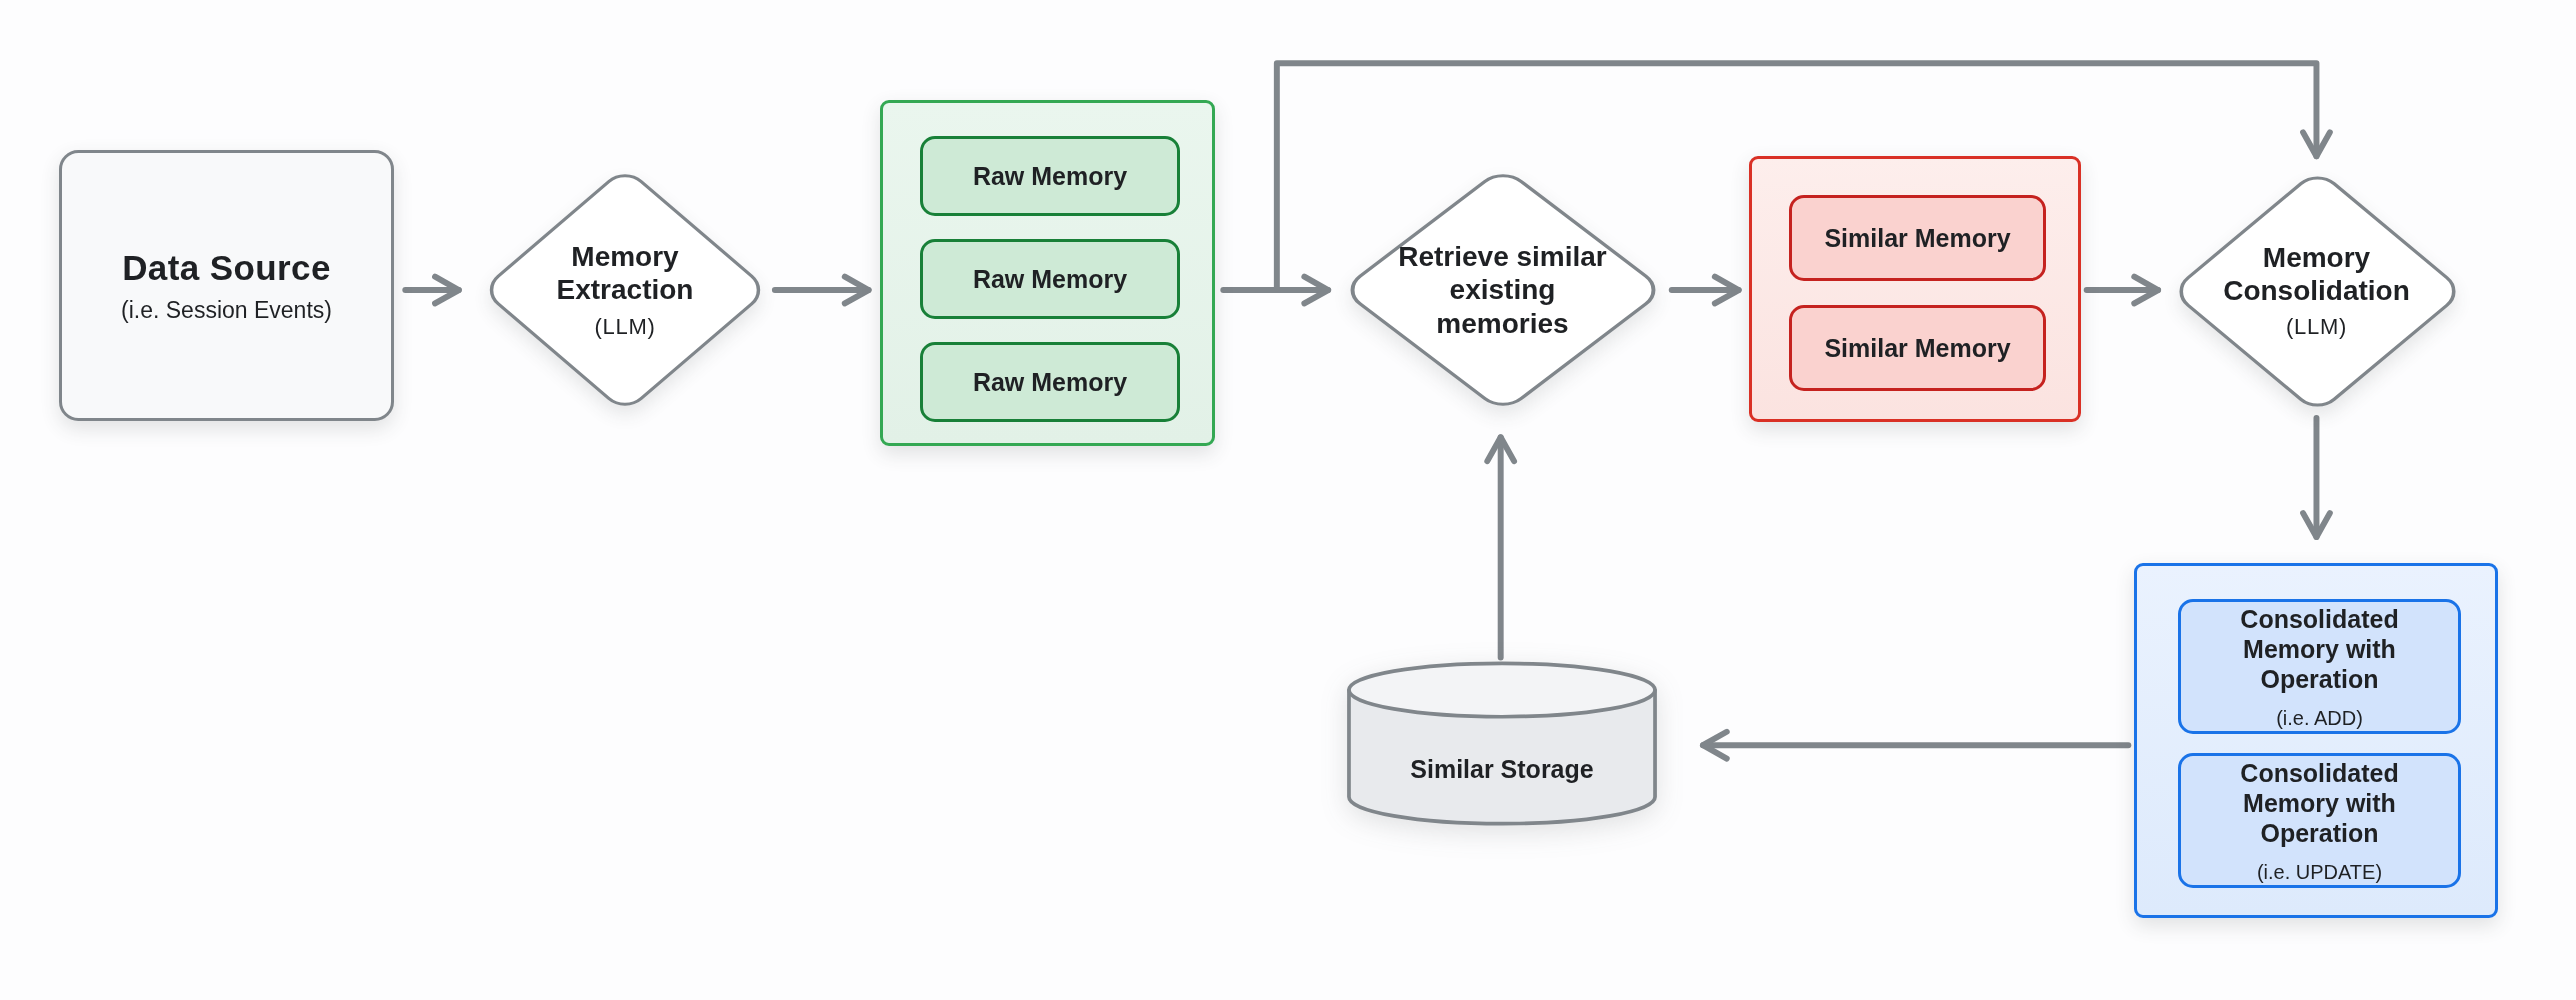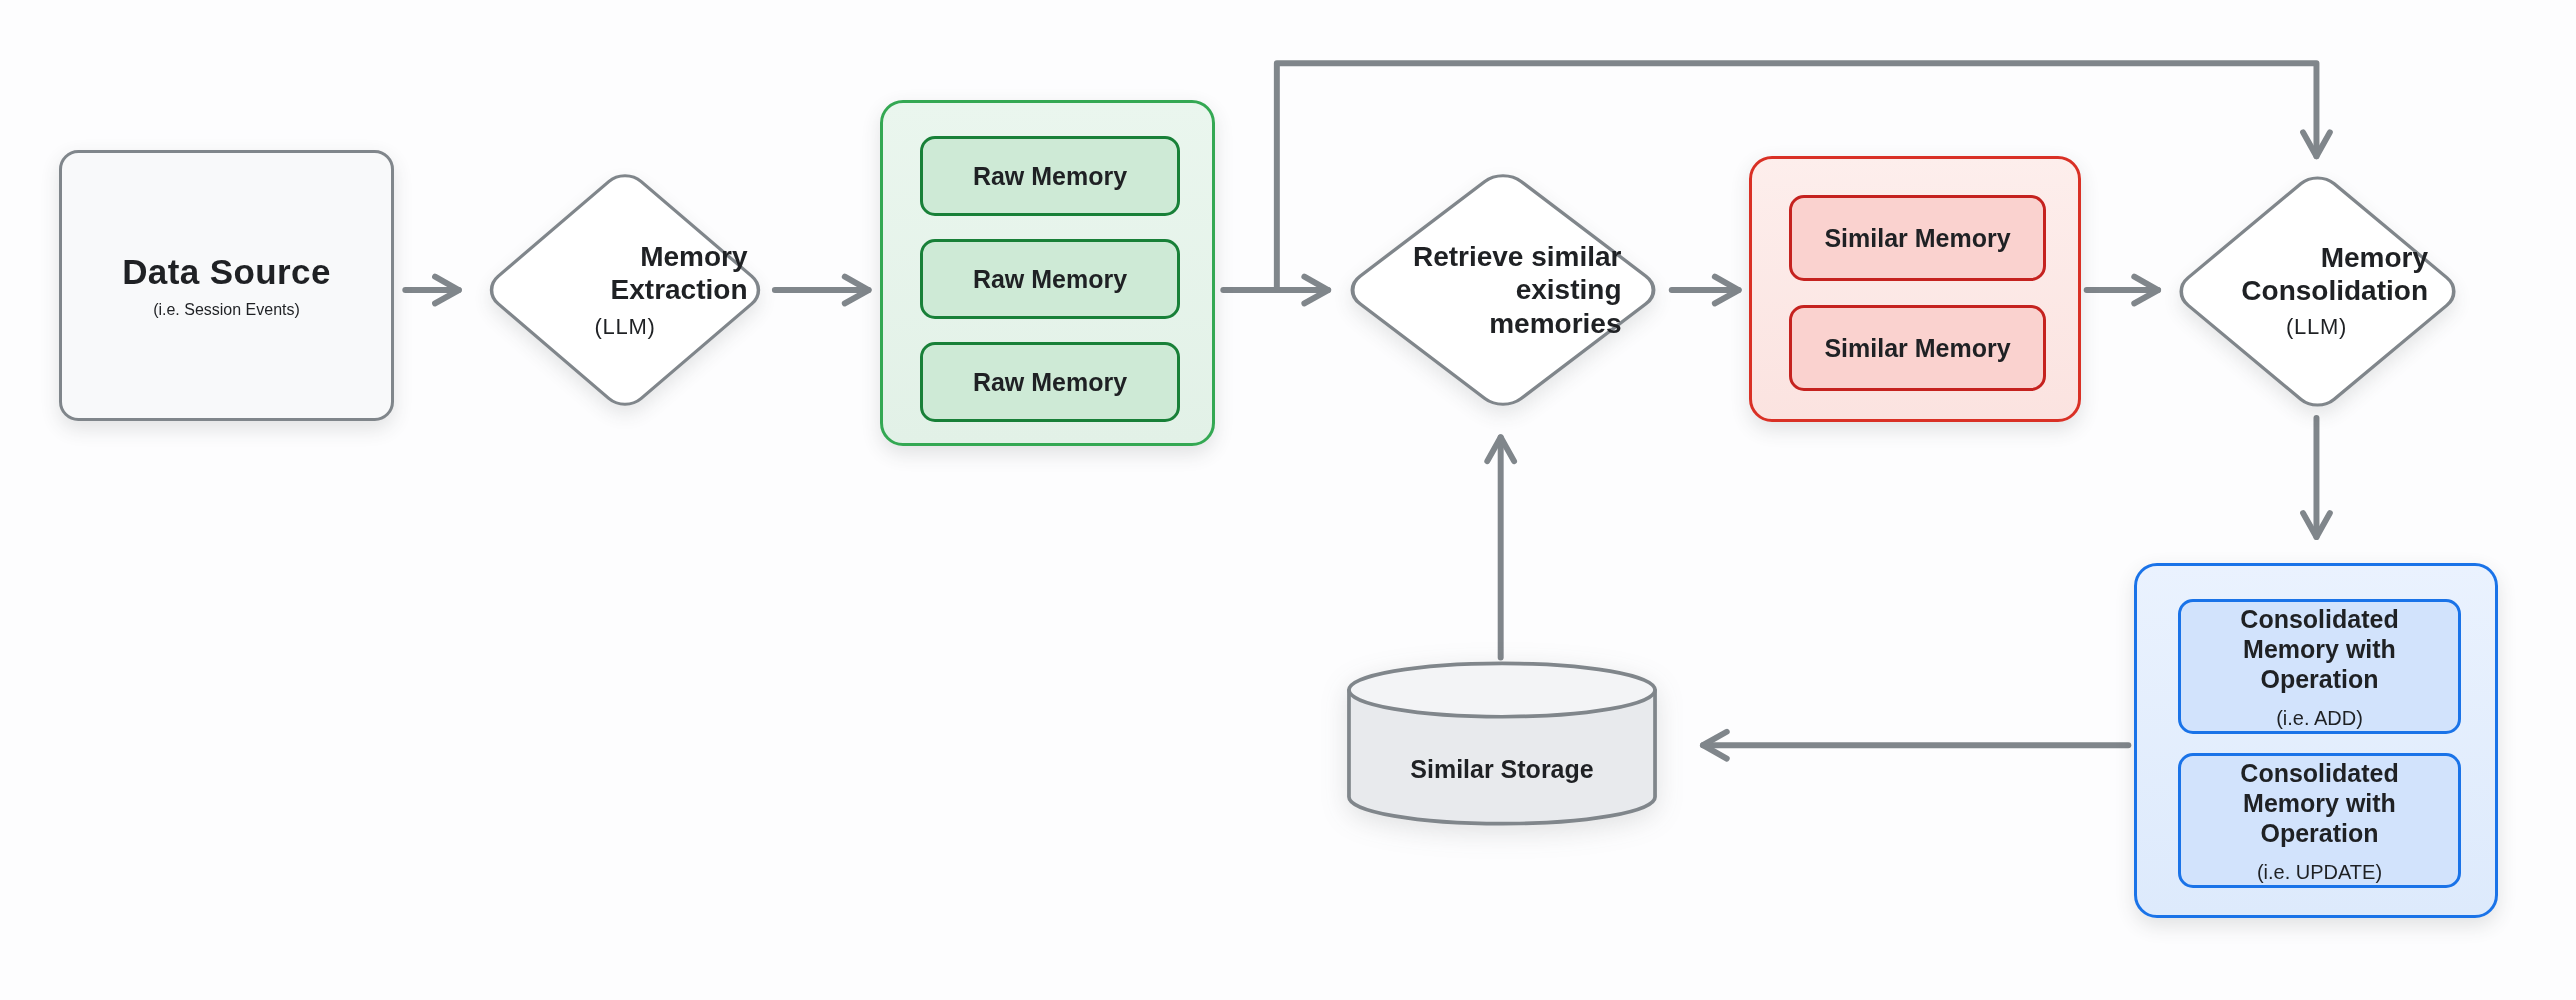--- a/index.html
+++ b/index.html
@@ -21,41 +21,41 @@
 
   
   .plainbox{
     border:3.7px solid var(--gray-stroke);
     border-radius:19.3px;
     background:#f8f9fa;
     display:flex;flex-direction:column;align-items:center;justify-content:center;
     text-align:center;
   }
   .plainbox .title{font-size:35px;font-weight:700;letter-spacing:0.4px;}
-  .plainbox .subtitle{font-size:16px;font-weight:400;margin-top:9px;}
+  .plainbox .subtitle{font-size:23px;font-weight:400;margin-top:9px;}
 
   
   .diamond{position:absolute;}
   .diamond .dshape{
     position:absolute;left:calc(50% - 88px);top:calc(50% - 88px);
     width:176px;height:176px;box-sizing:border-box;
     background:#ffffff;border:3.7px solid var(--gray-stroke);border-radius:21px;
     box-shadow:6px 6px 16.4px rgba(60,64,67,.12);
   }
   .diamond .dlabel{
     position:absolute;inset:0;z-index:2;
     display:flex;flex-direction:column;align-items:center;justify-content:center;
-    text-align:right;
+    text-align:center;
   }
   .diamond .dtitle{font-size:28px;font-weight:600;line-height:1.18;max-width:245px;}
   .diamond .dsub{font-size:22px;font-weight:400;margin-top:7.4px;letter-spacing:0.7px;}
 
   
   .group{
-    position:absolute;border-radius:23px;
+    position:absolute;border-radius:9px;
     display:flex;flex-direction:column;
   }
   .group.green{background:linear-gradient(180deg,#eaf6ee,#e2f1e7);border:3px solid var(--green-border);}
   .group.red{background:linear-gradient(180deg,#fdeeec,#fbe3e0);border:3px solid var(--red-border);}
   .group.blue{background:linear-gradient(180deg,#eaf2fe,#ddeafc);border:3px solid var(--blue-border);margin-top:16px;}
   .groupitem{
     position:absolute;border-radius:15px;
     display:flex;flex-direction:column;align-items:center;justify-content:center;
     text-align:center;font-size:25px;font-weight:600;line-height:1.2;
   }

